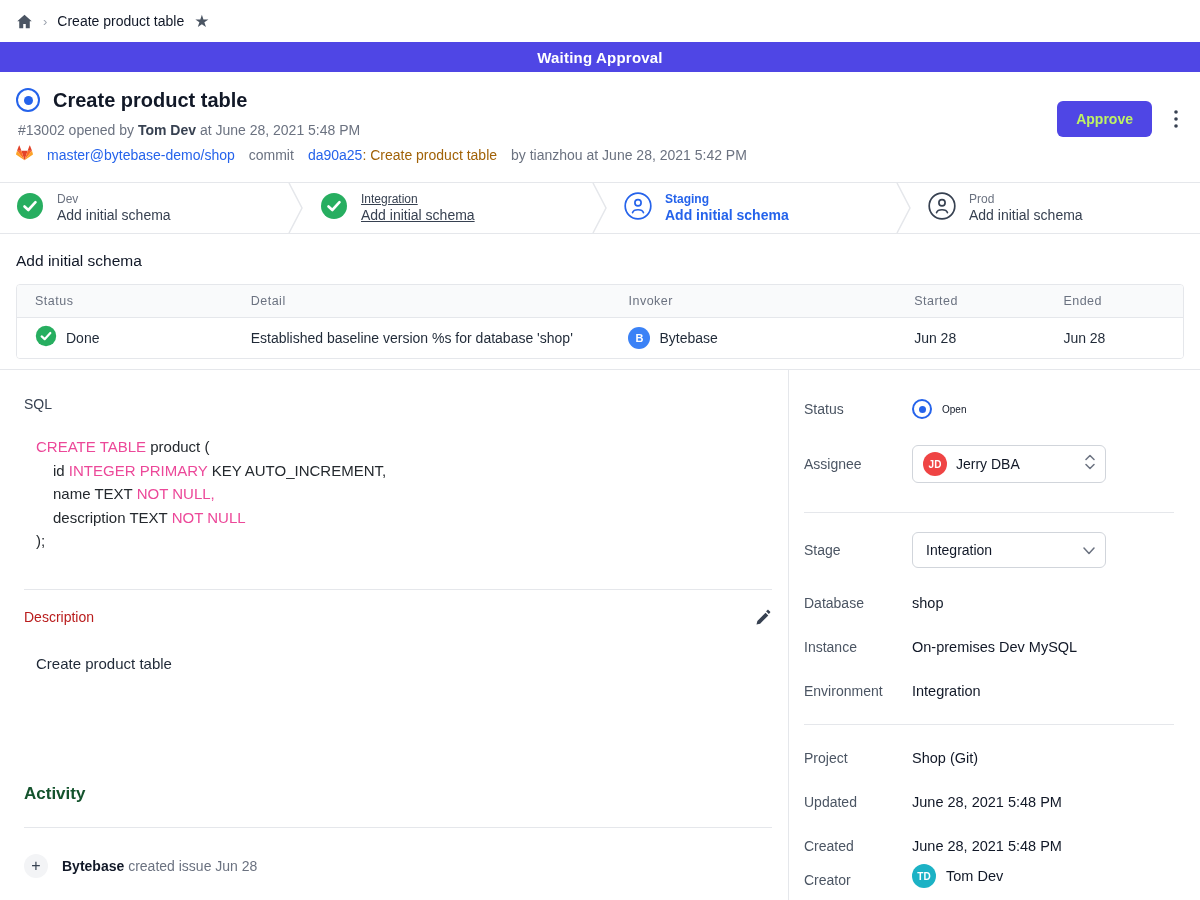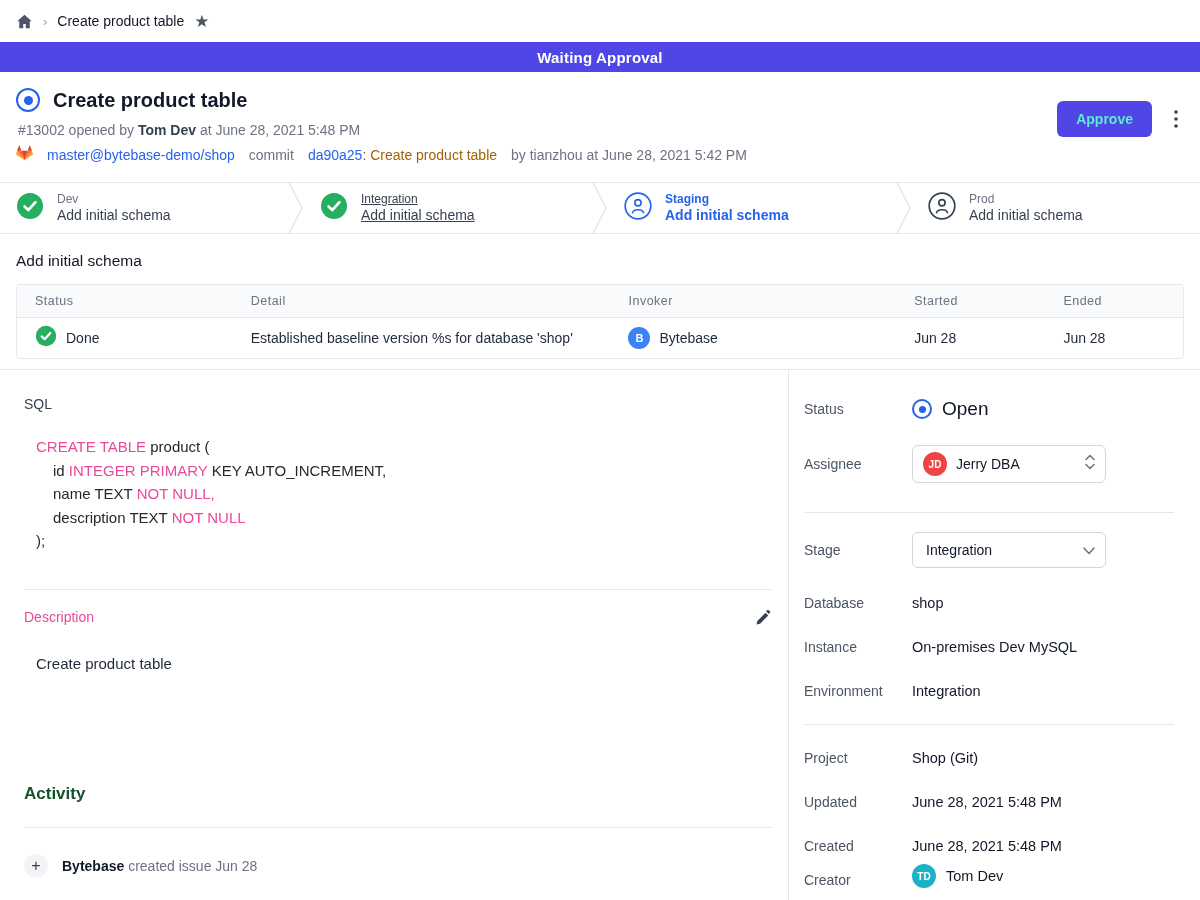--- a/index.html
+++ b/index.html
@@ -25,21 +25,21 @@
     display:inline-flex; align-items:center; justify-content:center; flex:0 0 auto; }
   .radio-icon::after { content:""; width:9px; height:9px; background:#2563eb; border-radius:50%; }
   .radio-icon.small { width:20px; height:20px; }
   .radio-icon.small::after { width:7px; height:7px; }
   .issue-title { font-size:20px; font-weight:700; color:#111827; }
   .meta-line { margin-top:10px; font-size:14px; color:#6b7280; padding-left:2px; }
   .meta-line .strong { color:#374151; font-weight:600; }
   .vcs-line { margin-top:7px; font-size:14px; color:#6b7280; display:flex; align-items:center; gap:14px; padding-left:0; }
   .link { color:#2563eb; cursor:pointer; }
   .vcs-msg { color:#a16207; }
-  .approve-btn { position:absolute; right:48px; top:29px; background:#4f46e5; color:#5eead4;
+  .approve-btn { position:absolute; right:48px; top:29px; background:#4f46e5; color:#bef264;
     font-size:14px; font-weight:600; border:none; border-radius:6px; padding:10px 19px; cursor:pointer;
     font-family:inherit; }
   .kebab { position:absolute; right:22px; top:38px; cursor:pointer; }
 
   
   .pipeline { height:52px; border-top:1px solid #e5e7eb; border-bottom:1px solid #e5e7eb;
     display:flex; align-items:stretch; }
   .stage { flex:1 1 0; display:flex; align-items:center; gap:13px; padding-left:16px; cursor:pointer; }
   .stage-texts { display:flex; flex-direction:column; line-height:1.2; gap:1px; }
   .stage-env { font-size:12px; color:#6b7280; }
@@ -67,21 +67,21 @@
   
   .content { display:flex; height:531px; border-top:1px solid #e5e7eb; }
   .main { width:789px; border-right:1px solid #e5e7eb; padding:26px 16px 0 24px; position:relative; }
   .sql-label { font-size:14px; color:#374151; }
   .sql-code { margin:23px 0 0 12px; font-size:15px; line-height:23.5px; color:#24292e; }
   .sql-line { white-space:pre; }
   .sql-line.ind { padding-left:17px; }
   .kw { color:#ec4899; }
   .rule { border:none; border-top:1px solid #e5e7eb; margin-top:36px; }
   .desc-head { margin-top:19px; display:flex; align-items:center; justify-content:space-between; }
-  .desc-label { font-size:14px; color:#ec4899; }
+  .desc-label { font-size:14px; color:#b91c1c; }
   .desc-text { margin:29px 0 0 12px; font-size:15px; color:#1f2937; }
   .activity-title { margin-top:112px; font-size:17px; font-weight:700; color:#14532d; }
   .activity-rule { border:none; border-top:1px solid #e5e7eb; margin-top:23px; }
   .activity-item { margin-top:26px; display:flex; align-items:center; gap:14px; position:relative; }
   .plus-circle { width:24px; height:24px; border-radius:50%; background:#f3f4f6; color:#374151;
     display:inline-flex; align-items:center; justify-content:center; font-size:16px; flex:0 0 auto; }
   .activity-text { font-size:14px; color:#6b7280; }
   .activity-text .strong { color:#111827; font-weight:700; }
 
   
@@ -299,21 +299,21 @@
         </span>
       </div>
     </div>
 
     <div class="sidebar">
 
       <div class="side-row row-status">
         <span class="side-label">Status</span>
         <span class="side-value">
           <span class="radio-icon small"></span>
-          <span style="font-size:19px;">Open</span>
+          <span style="font-size:10px;">Open</span>
         </span>
       </div>
 
       <div class="side-row row-assignee">
         <span class="side-label">Assignee</span>
         <span class="select-box">
           <span class="avatar jd">JD</span>
           <span class="grow">Jerry DBA</span>
           <span>
             <svg width="10" height="16" viewBox="0 0 10 16">

